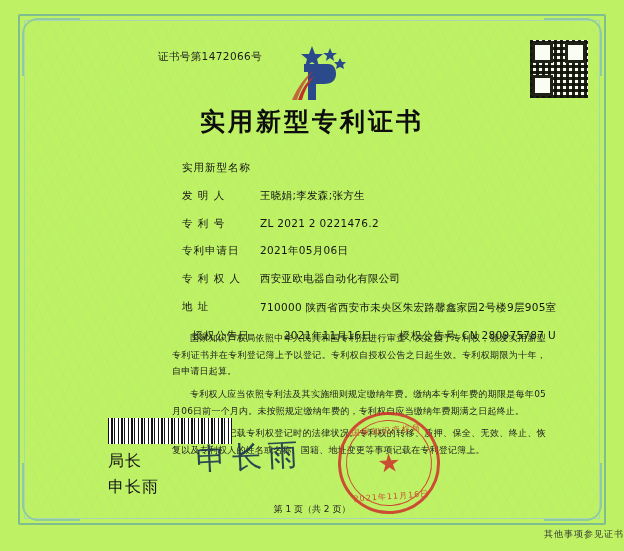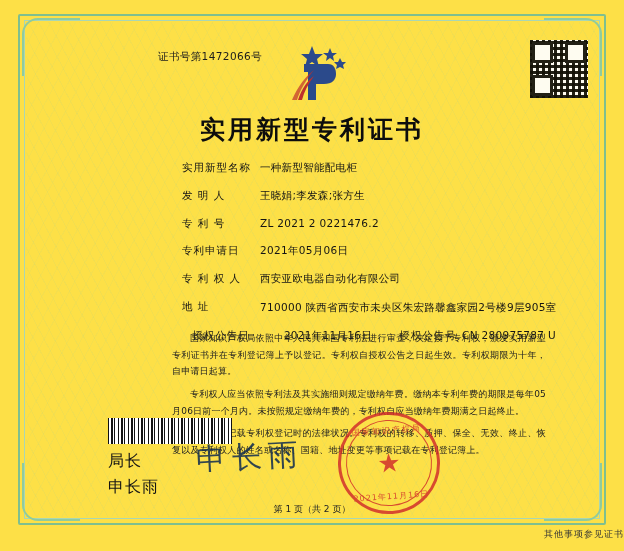--- a/index.html
+++ b/index.html
@@ -12,21 +12,21 @@
     height: 551px;
     font-family: "DejaVu Sans", "Liberation Sans", sans-serif;
     color: #1a1a1a;
     overflow: hidden;
   }
 
   .page {
     position: relative;
     width: 624px;
     height: 551px;
-    background: #fde047;
+    background: #bef264;
     overflow: hidden;
   }
 
   
   .border-outer {
     position: absolute;
     left: 18px; top: 14px; right: 18px; bottom: 26px;
     border: 2px solid #7fbf8f;
     border-radius: 2px;
   }
@@ -95,21 +95,21 @@
     transform: translateX(-50%);
     top: 42px;
     width: 120px;
     height: 66px;
   }
   .emblem svg { display: block; }
 
   
   .doc-title {
     position: absolute;
-    top: 113px;
+    top: 105px;
     left: 0; right: 0;
     text-align: center;
     font-family: Liberation Mono, monospace;
     font-weight: 700;
     font-size: 25px;
     letter-spacing: 3px;
     color: #0d0d0d;
   }
 
   
@@ -294,21 +294,20 @@
       <path d="M40 58 C46 44 54 34 62 28 C54 38 48 48 45 58 Z" fill="#c0302b" opacity=".7"></path>
     </svg>
   </div>
 
   <div class="doc-title">实用新型专利证书</div>
 
   <div class="fields">
 
     <div class="field">
       <div class="lbl">实用新型名称</div>
-      <div class="val">一种新型智能配电柜</div>
     </div>
 
     <div class="field">
       <div class="lbl">发 明 人</div>
       <div class="val">王晓娟;李发森;张方生</div>
     </div>
 
     <div class="field">
       <div class="lbl">专 利 号</div>
       <div class="val">ZL 2021 2 0221476.2</div>

